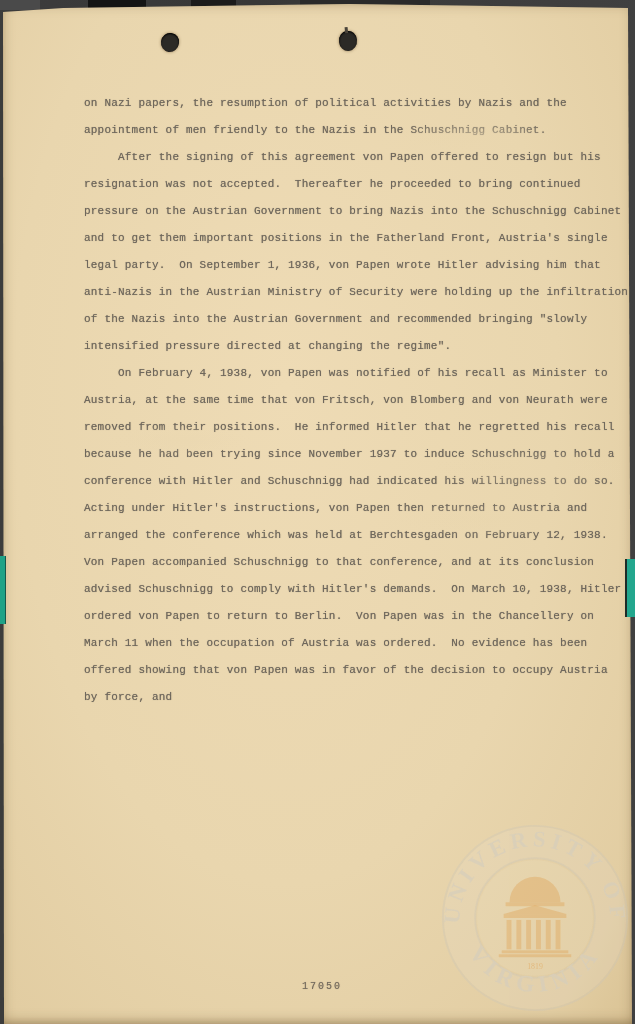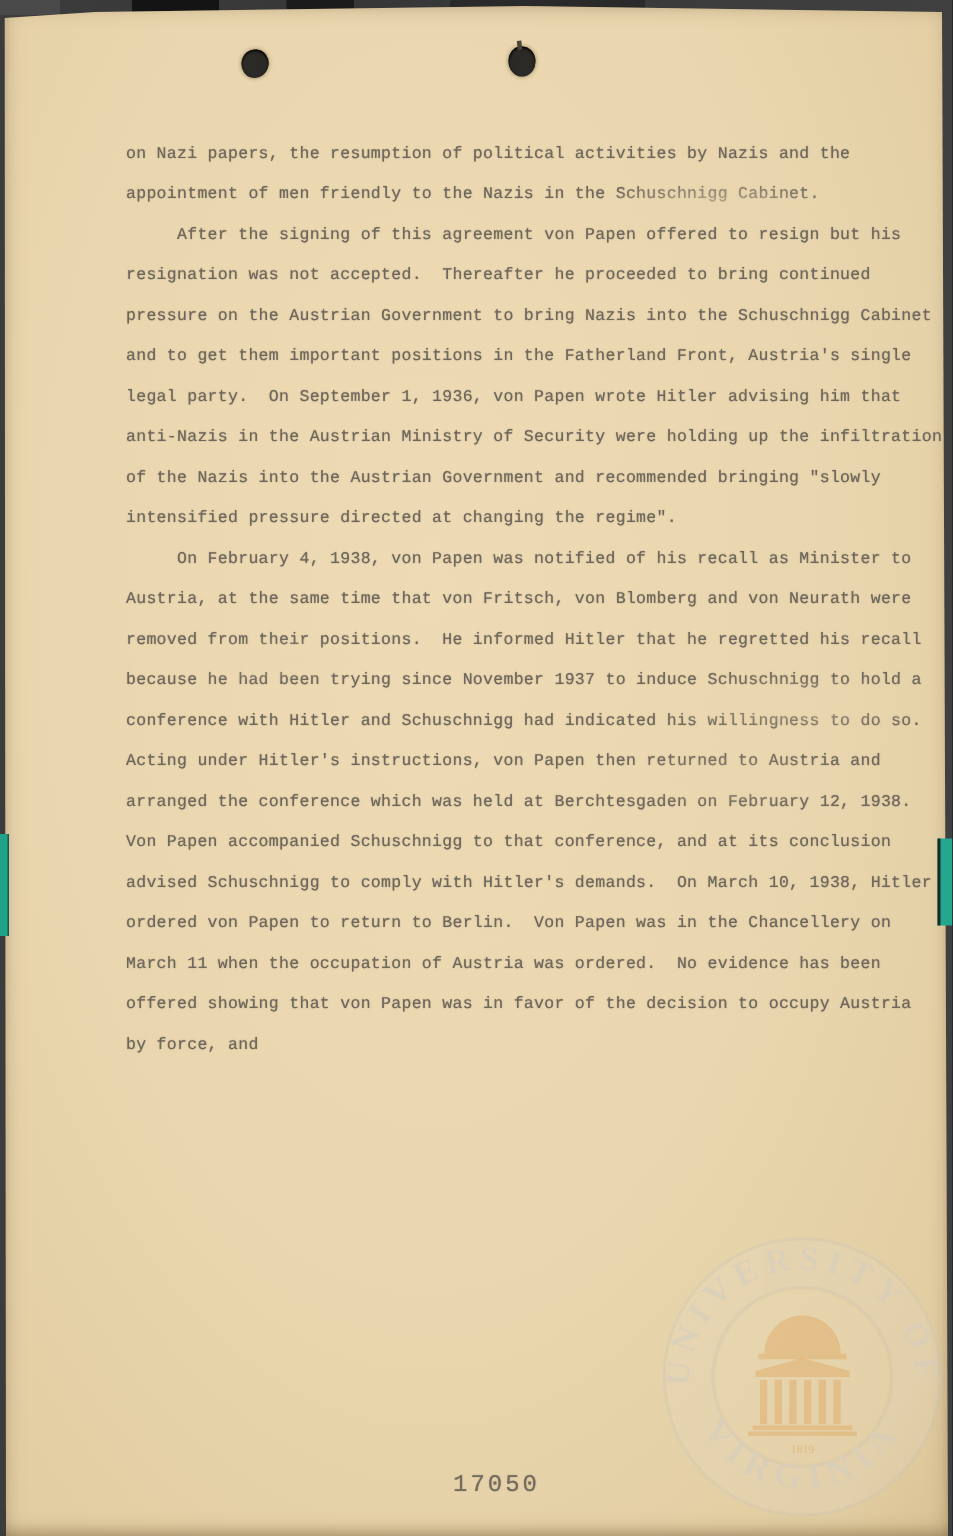--- a/index.html
+++ b/index.html
@@ -50,21 +50,21 @@
     background:
       radial-gradient(ellipse 120px 24px at 420px 55px, rgba(233,214,174,.55), transparent 70%),
       radial-gradient(ellipse 150px 30px at 470px 390px, rgba(233,214,174,.45), transparent 70%),
       radial-gradient(ellipse 130px 26px at 430px 440px, rgba(233,214,174,.4), transparent 70%),
       radial-gradient(ellipse 100px 22px at 120px 360px, rgba(233,214,174,.35), transparent 70%);
   }
 
   
   .page-number{
     position:absolute;left:302px;top:981px;
-    color:#756c5e;font-size:16px;letter-spacing:2px;
+    color:#756c5e;font-size:10px;letter-spacing:2px;
     text-shadow:0 0 .8px rgba(110,100,85,.7);
   }
 
   
   .watermark{position:absolute;left:437px;top:820px;width:196px;height:196px;opacity:.72;}
 </style>
 </head>
 <body>
 
 <div class="scan">

